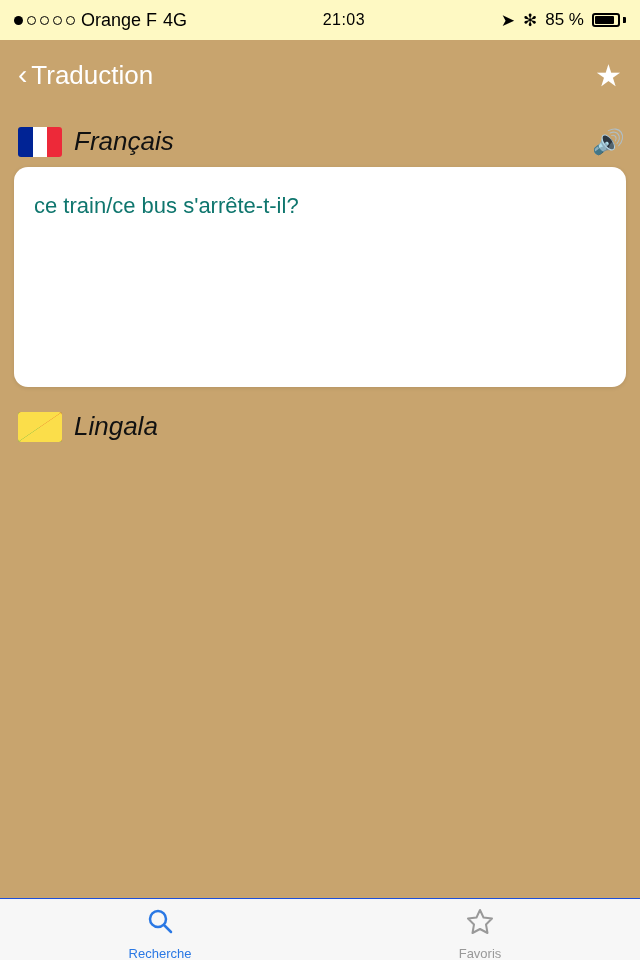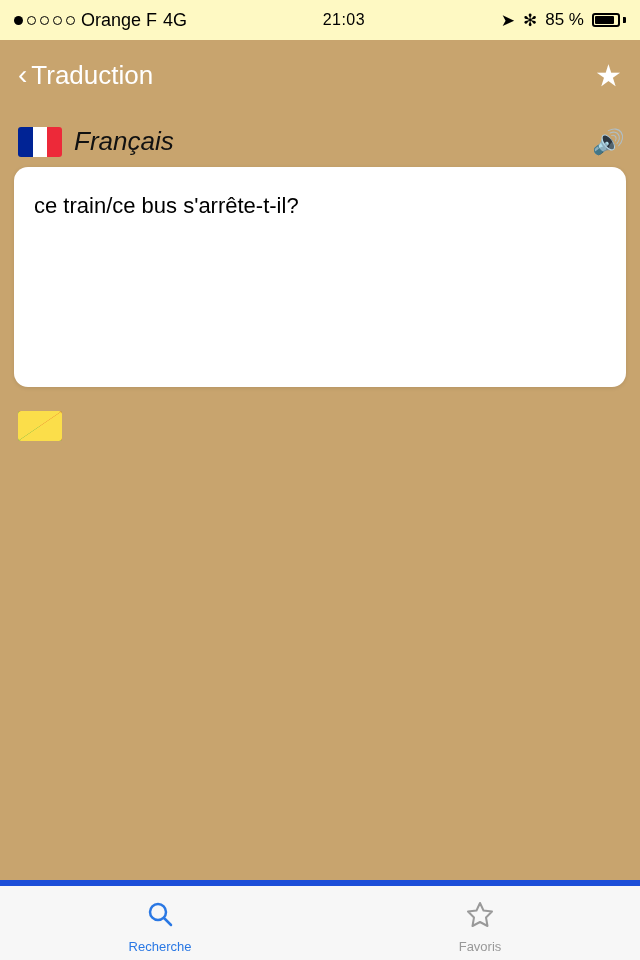--- a/index.html
+++ b/index.html
@@ -160,32 +160,32 @@
     
     .trans-card {
       background: #fff;
       border-radius: 14px;
       padding: 22px 20px;
       min-height: 220px;
       box-shadow: 0 1px 4px rgba(0,0,0,0.1);
     }
     .trans-text {
       font-size: 22px;
-      color: #000000;
+      color: #0f766e;
       line-height: 1.5;
       font-weight: 400;
     }
 
     
     .tab-bar {
       position: absolute;
       bottom: 0; left: 0; right: 0;
-      height: 80px;
+      height: 62px;
       background: #f7f7f7;
-      border-top: 6px solid #1d4ed8;
+      border-top: 1px solid #1d4ed8;
       display: flex; align-items: center; justify-content: space-around;
     }
     .tab-item {
       display: flex; flex-direction: column; align-items: center; gap: 4px;
       flex: 1; cursor: pointer; padding-top: 8px;
     }
     .tab-icon {
       font-size: 26px;
     }
     .tab-label {
@@ -258,20 +258,21 @@
 
   <div class="lang-section">
     <div class="lang-header">
       <div class="lang-header-left">
         <div class="flag flag-cg">
           <div class="flag-cg-green"></div>
           <div class="flag-cg-red"></div>
           <div class="flag-cg-diagonal"></div>
           <div class="flag-cg-diagonal2"></div>
         </div>
+        <span class="lang-name">Lingala</span>
       </div>
     </div>
   </div>
 
 </div>
 
 <div class="tab-bar">
 
   <div class="tab-item active">
     <span class="tab-icon">

